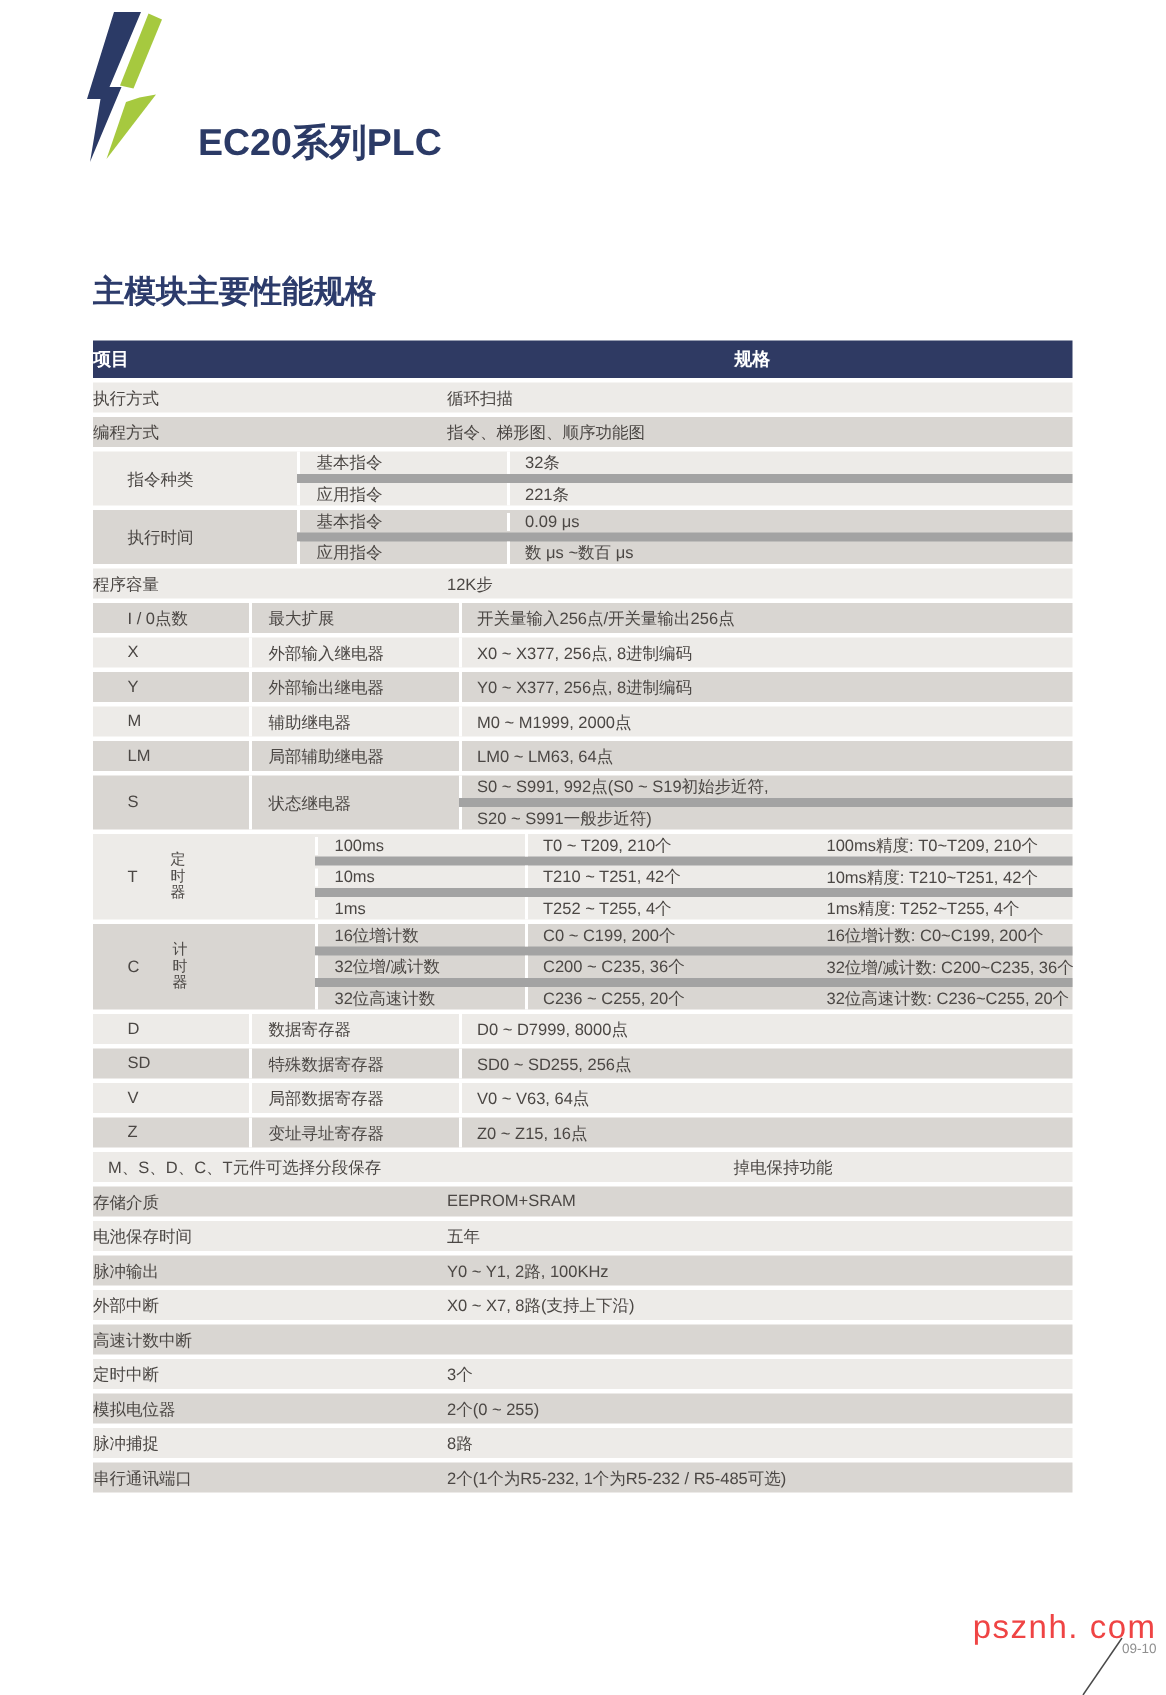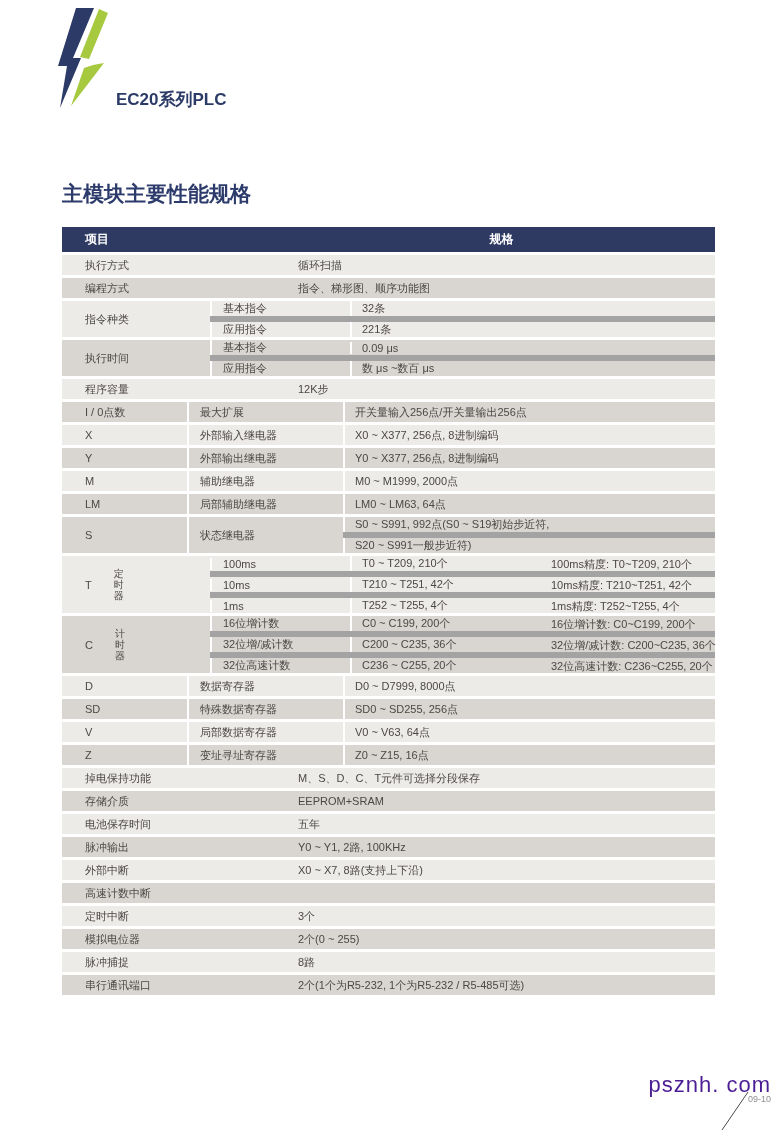--- a/index.html
+++ b/index.html
@@ -4,52 +4,52 @@
 <style>
   html,body{margin:0;padding:0;}
   body{
     width:777px;height:1130px;position:relative;background:#ffffff;
     font-family:"Liberation Sans","DejaVu Sans",sans-serif;
     -webkit-font-smoothing:antialiased;overflow:hidden;
   }
   
   .brand{position:absolute;left:58px;top:8px;display:flex;align-items:flex-end;}
   .brand svg{display:block;}
-  .brand-text{margin-left:8px;margin-bottom:-3px;font-size:17px;font-weight:bold;color:#2b3a66;letter-spacing:0px;}
+  .brand-text{margin-left:24px;margin-bottom:-3px;font-size:25px;font-weight:bold;color:#2b3a66;letter-spacing:0px;}
   
   .page-title{position:absolute;left:62px;top:180px;font-size:21px;font-weight:bold;color:#2c3b6b;}
   
   .spec-table{position:absolute;left:62px;top:227px;width:653px;font-size:11px;color:#4b4744;}
   .thead{height:25px;background:#2f3a63;color:#ffffff;display:flex;align-items:center;font-size:12px;font-weight:bold;margin-bottom:3px;}
-  .thead .h1{width:226px;box-sizing:border-box;padding-left:23px;flex-shrink:0;}
+  .thead .h1{width:226px;box-sizing:border-box;flex-shrink:0;}
   .thead .h2{flex:1;text-align:center;}
   .row-block{display:flex;margin-bottom:3px;align-items:stretch;}
   .shade-light{background:#edebe8;}
   .shade-dark{background:#d9d6d2;}
   .cell{display:flex;align-items:center;box-sizing:border-box;}
   .c1{width:104px;padding-left:23px;flex-shrink:0;}
-  .c12{width:226px;padding-left:23px;flex-shrink:0;}
-  .c1w{width:148px;padding-left:23px;flex-shrink:0;}
-  .c2{width:156px;padding-left:11px;flex-shrink:0;margin-left:21px;}
+  .c12{width:226px;flex-shrink:0;}
+  .c1w{width:136px;padding-left:23px;flex-shrink:0;}
+  .c2{width:140px;padding-left:11px;flex-shrink:0;}
   .c2g{width:140px;padding-left:11px;flex-shrink:0;}
   .c3{flex:1;padding-left:10px;position:relative;}
   .sep{border-left:2px solid #ffffff;}
   .r-simple{height:20px;}
   .sub-col{flex:1;display:flex;flex-direction:column;}
   .sub-row{display:flex;flex:1;align-items:center;}
   .sub-row + .sub-row{border-top:6px solid #a3a3a3;}
   .sub-row.g{height:18px;}
   .sub-row.s{height:19px;}
   .sub-row.t{height:16px;}
   .c1tc{width:148px;flex-shrink:0;display:flex;align-items:center;box-sizing:border-box;padding-left:23px;}
   .tc-letter{display:inline-block;}
   .tc-vert{margin-left:22px;font-size:10px;line-height:11px;text-align:center;}
   .spec2{position:absolute;left:199px;top:50%;transform:translateY(-50%);white-space:nowrap;}
   
-  .watermark{position:absolute;right:6px;top:1072px;font-size:22px;color:#4c1d95;letter-spacing:1px;}
+  .watermark{position:absolute;right:6px;top:1072px;font-size:22px;color:#ef4444;letter-spacing:1px;}
   .page-number{position:absolute;right:6px;top:1094px;font-size:9px;color:#8f8f8f;}
   .corner-line{position:absolute;left:712px;top:1088px;}
 </style>
 </head>
 <body>
 
 <div class="brand">
   <span>
     <svg viewBox="0 0 50 100" width="50" height="100" xmlns="http://www.w3.org/2000/svg">
       <polygon points="18,0 36,0 15,50 23,50 2,100 9,58 0,58" fill="#2b3a66"></polygon>
@@ -204,22 +204,22 @@
       <div class="cell c1">V</div>
       <div class="cell c2 sep">局部数据寄存器</div>
       <div class="cell c3 sep">V0 ~ V63, 64点</div>
     </div>
     <div class="row-block shade-dark r-simple">
       <div class="cell c1">Z</div>
       <div class="cell c2 sep">变址寻址寄存器</div>
       <div class="cell c3 sep">Z0 ~ Z15, 16点</div>
     </div>
     <div class="row-block shade-light r-simple">
+      <div class="cell c3">M、S、D、C、T元件可选择分段保存</div>
       <div class="cell c12">掉电保持功能</div>
-      <div class="cell c3">M、S、D、C、T元件可选择分段保存</div>
     </div>
     <div class="row-block shade-dark r-simple">
       <div class="cell c12">存储介质</div>
       <div class="cell c3">EEPROM+SRAM</div>
     </div>
     <div class="row-block shade-light r-simple">
       <div class="cell c12">电池保存时间</div>
       <div class="cell c3">五年</div>
     </div>
     <div class="row-block shade-dark r-simple">

